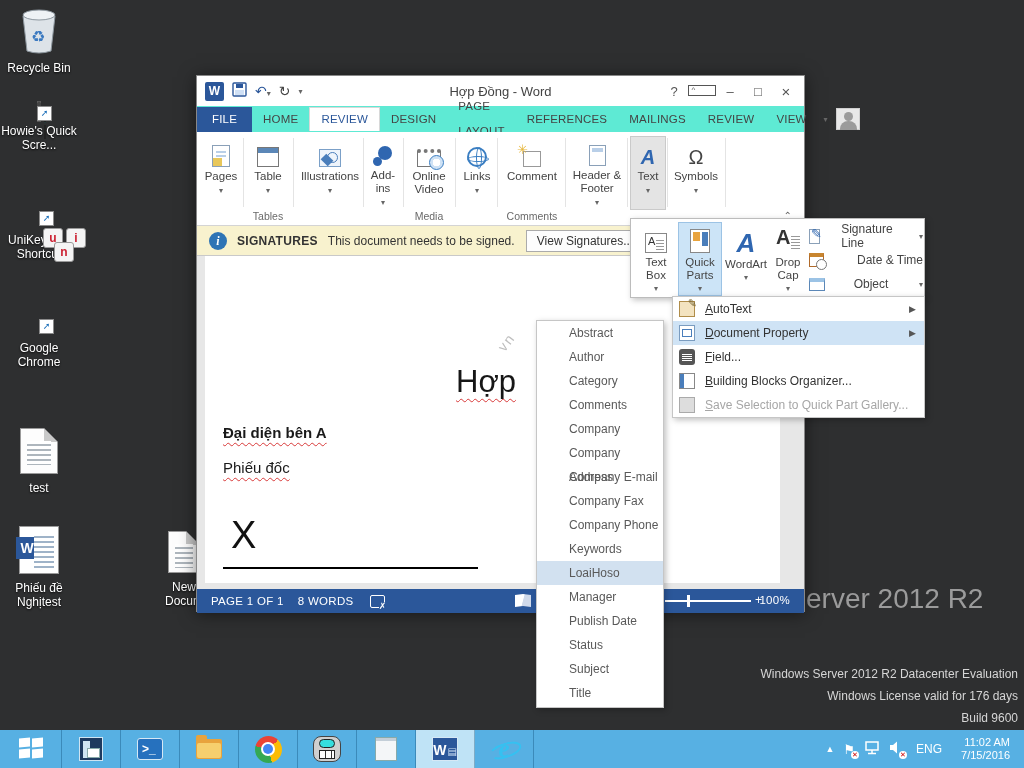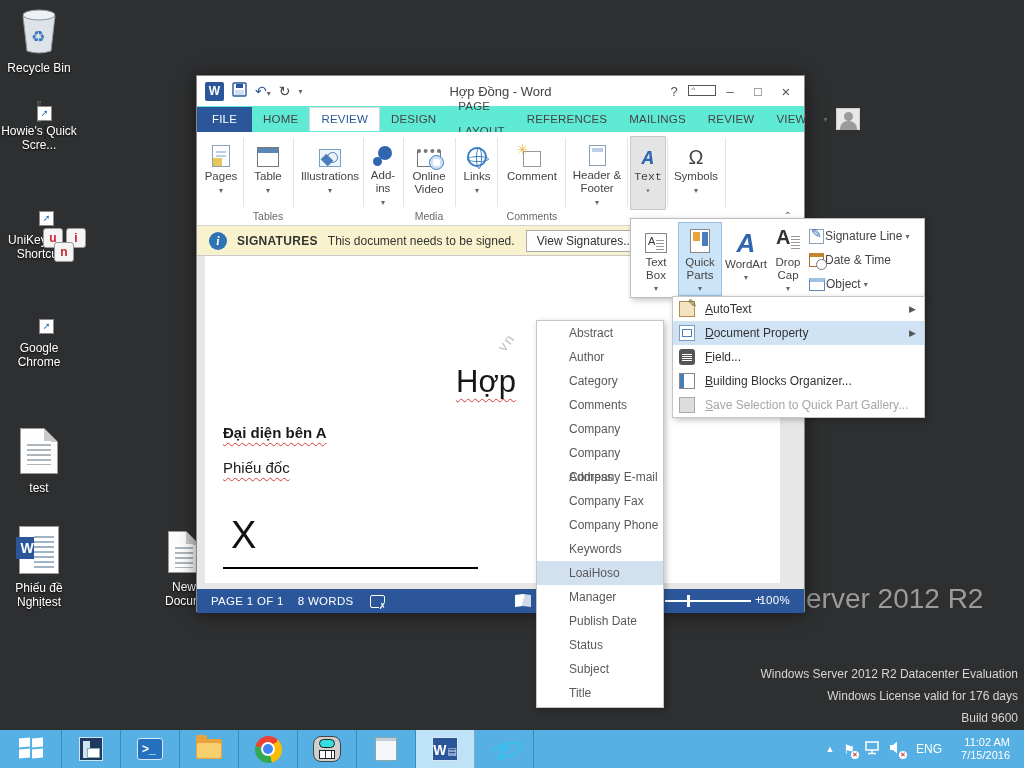--- a/index.html
+++ b/index.html
@@ -83,21 +83,21 @@
   .avatar { width:24px; height:22px; background:#e8e8e8; border:1px solid #cfcfcf; position:relative; }
   .avatar::before { content:""; position:absolute; left:7px; top:3px; width:9px; height:9px; border-radius:50%; background:#9b9b9b; }
   .avatar::after { content:""; position:absolute; left:3px; top:12px; width:17px; height:9px; border-radius:8px 8px 0 0; background:#9b9b9b; }
 
   
   .ribbon { position:relative; height:94px; background:#fff; border-bottom:1px solid #d4d4d4; }
   .rbtn { position:absolute; top:5px; height:72px; display:flex; flex-direction:column; align-items:center;
     font-size:11.5px; color:#444; line-height:13px; text-align:center; cursor:default; }
   .rbtn .ric { height:30px; display:flex; align-items:flex-end; justify-content:center; margin-bottom:3px; }
   .rbtn .dd::after { content:"▾"; display:block; font-size:8px; color:#666; margin-top:1px; }
-  .rbtn.pressed { background:#e4e4e4; outline:1px solid #cacaca; padding:0 2px;font-family:Liberation Mono, monospace; }
+  .rbtn.pressed { background:#e4e4e4; outline:1px solid #cacaca; padding:0 2px; }
   .gcap { position:absolute; bottom:3px; font-size:10.5px; color:#6a6a6a; text-align:center; }
   .vsep { position:absolute; top:6px; bottom:18px; width:1px; background:#e4e4e4; }
   .collapse { position:absolute; right:12px; bottom:4px; font-size:10px; color:#666; }
   
   .mi { display:inline-block; position:relative; }
   .mi-page { width:18px; height:22px; background:#fff; border:1px solid #8aa0b8; }
   .mi-page::after { content:""; position:absolute; inset:3px 3px 8px 3px;
     background:repeating-linear-gradient(#fff 0 2px,#b9cfe8 2px 4px); }
   .mi-page .fold { position:absolute; left:0; bottom:0; width:9px; height:8px; background:#e8c75a; }
   .mi-table { width:22px; height:20px; border:1px solid #777;
@@ -172,22 +172,22 @@
   .mi-textbox::after { content:""; position:absolute; right:2px; top:4px; width:8px; height:12px;
     background:repeating-linear-gradient(#fff 0 2px,#999 2px 3px); }
   .mi-qp { width:20px; height:24px; border:1px solid #888; background:#fff; }
   .mi-qp::before { content:""; position:absolute; left:2px; top:2px; width:7px; height:9px; background:#e8a33d; }
   .mi-qp::after { content:""; position:absolute; left:11px; top:2px; width:6px; height:14px; background:#4a7ebb; }
   .gl-wa::before { content:"A"; color:#2f66b0; font-size:26px; font-style:italic; font-weight:bold; }
   .mi-dc { width:24px; height:22px; color:#333; }
   .mi-dc::before { content:"A"; position:absolute; left:0; top:0; font-size:20px; font-weight:bold; }
   .mi-dc::after { content:""; position:absolute; right:0; top:3px; width:9px; height:16px;
     background:repeating-linear-gradient(#fff 0 2px,#999 2px 3px); }
-  .prow { position:absolute; left:178px; width:114px; height:24px; display:flex; align-items:center; gap:1px;
-    font-size:12px; color:#444; cursor:default; }
+  .prow { position:absolute; left:178px; width:114px; height:24px; display:flex; align-items:center; gap:21px;
+    font-size:12px; color:#444; cursor:default;justify-content:space-between; }
   .prow .dd2 { font-size:8px; color:#666; margin-left:2px; }
   .mi-sig { width:15px; height:15px; border:1px solid #8aa0b8; background:#fff; }
   .mi-sig::after { content:"✎"; position:absolute; left:1px; top:-4px; color:#2f66b0; font-size:13px; }
   .mi-dt { width:15px; height:14px; border:1px solid #b06a2a; background:#fff; border-top:4px solid #c8852f; }
   .mi-dt::after { content:""; position:absolute; right:-4px; bottom:-4px; width:9px; height:9px; border-radius:50%;
     border:1.5px solid #777; background:#fff; }
   .mi-obj { width:16px; height:13px; border:1px solid #5b87b7; background:#fff; border-top:4px solid #9cc3e5; }
 
   
   #qpmenu { position:absolute; left:672px; top:296px; width:253px; height:122px; background:#fff;

